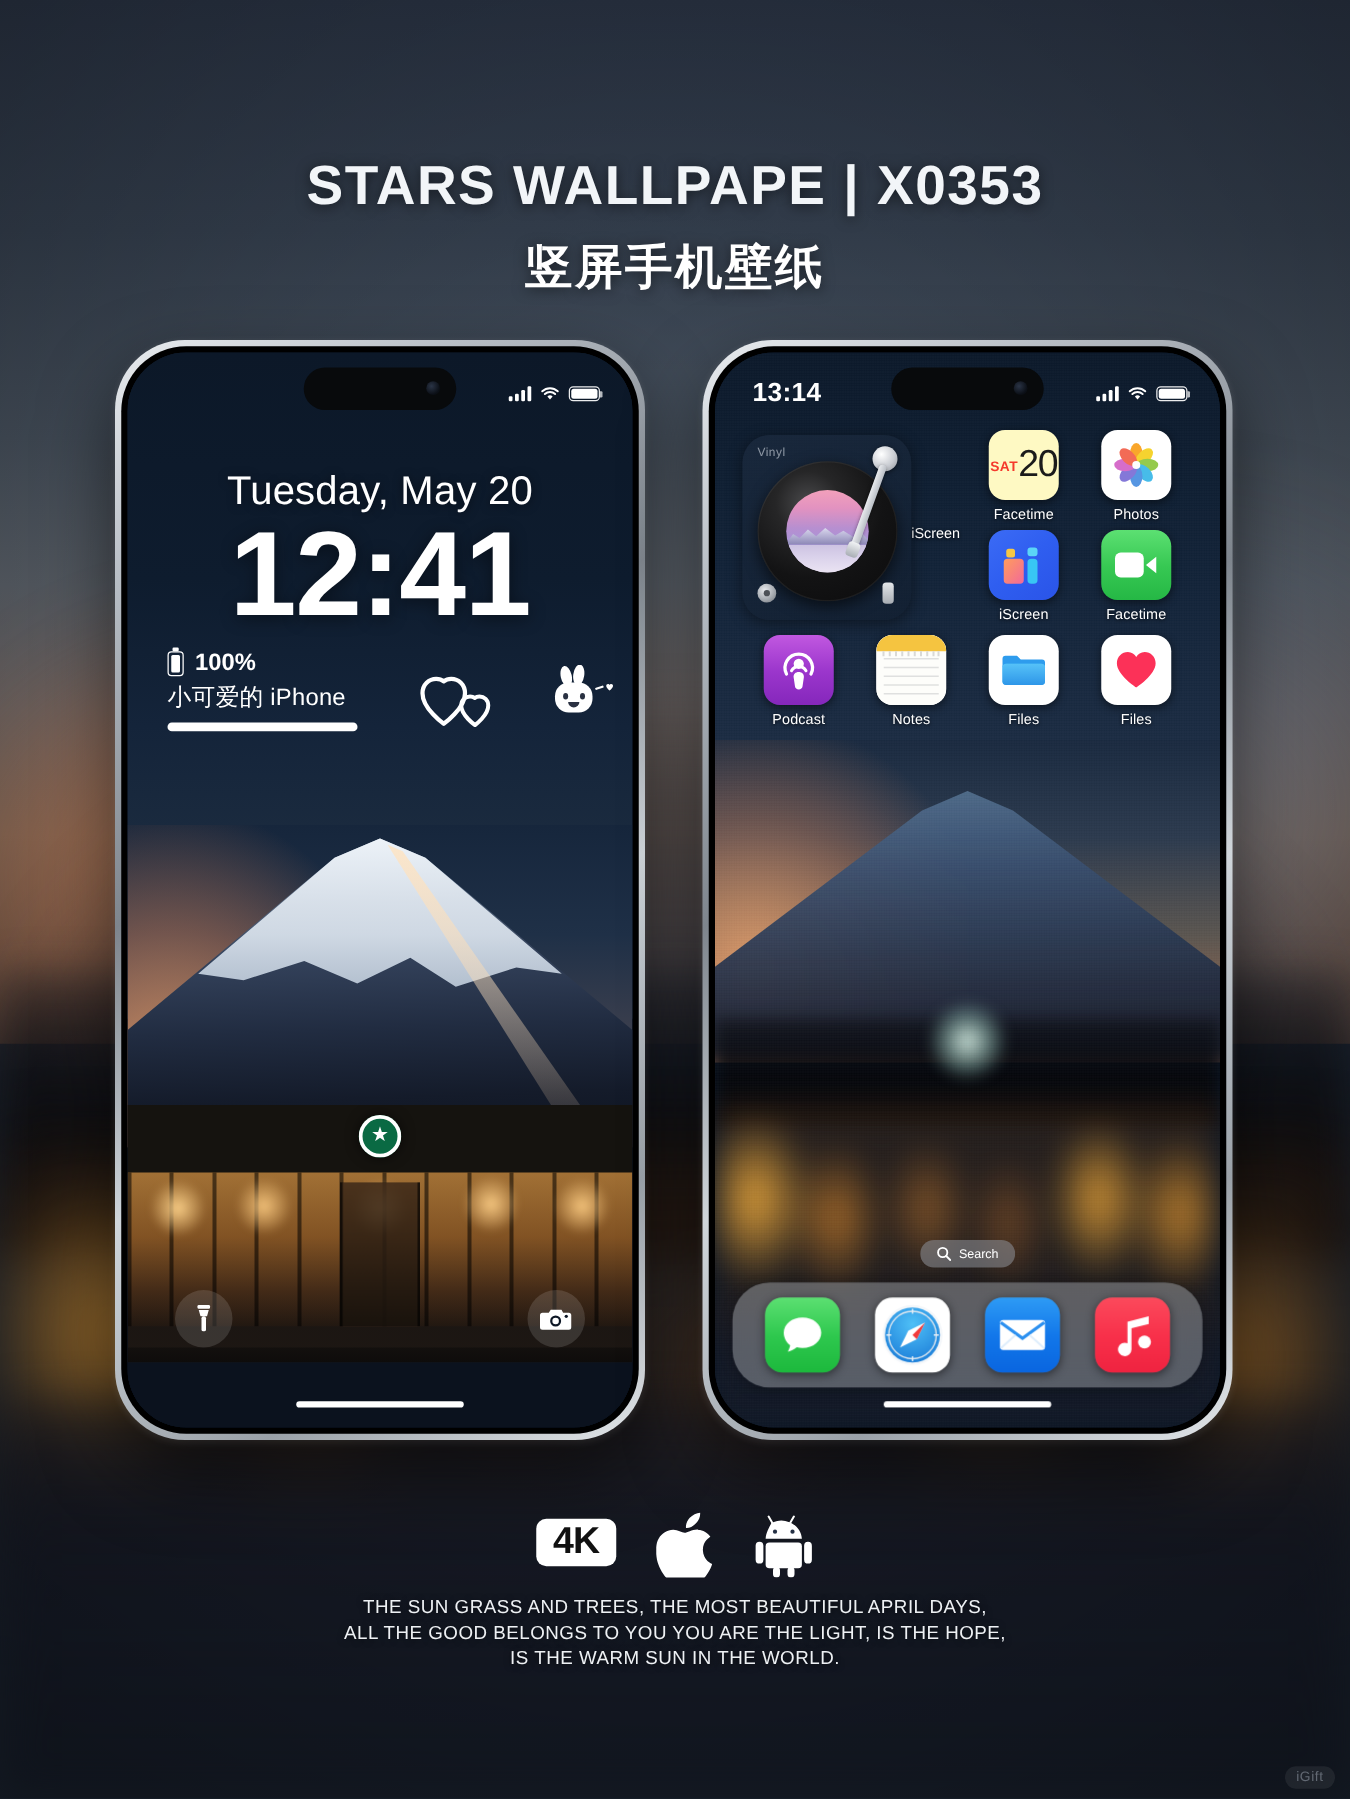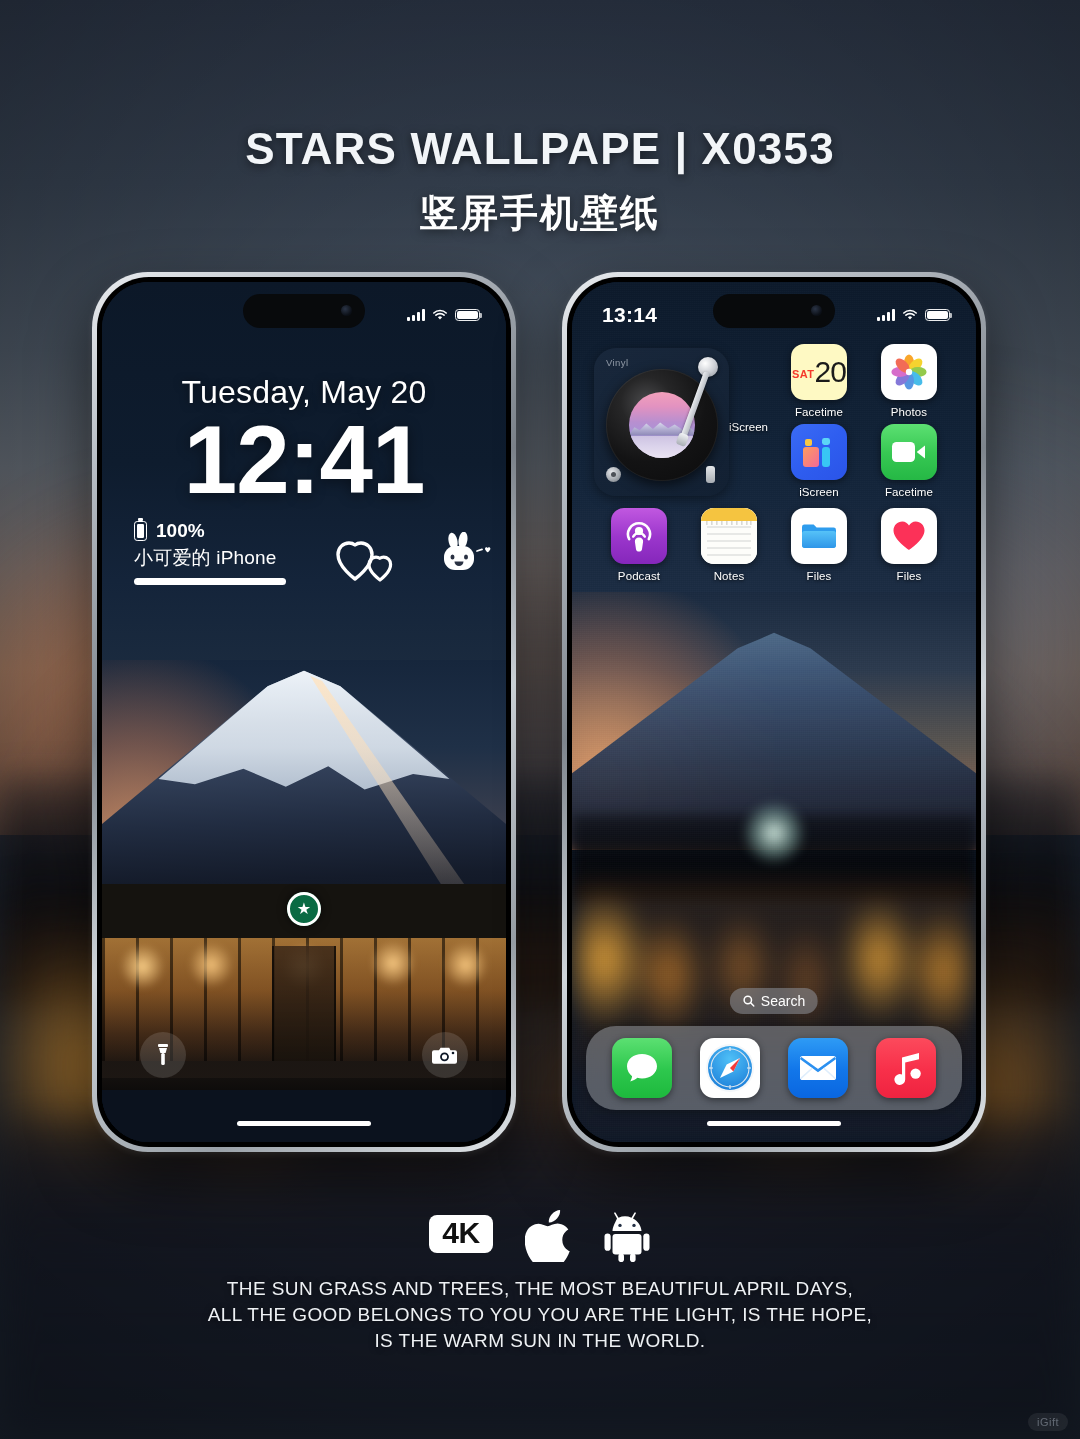--- a/index.html
+++ b/index.html
@@ -325,21 +325,21 @@
   .ic-health { background:#fff; }
   .ic-msg { background:linear-gradient(180deg,#5ce072 0%,#2ec84e 52%,#1db93d 100%); }
   .ic-safari { background:#fff; }
   .ic-mail { background:linear-gradient(180deg,#2e9bf5 0%,#1277ea 52%,#0a66e0 100%); }
   .ic-music { background:linear-gradient(180deg,#fc4a5c 0%,#f8304a 52%,#ef2340 100%); }
 
   .search-pill {
     position:absolute; left:50%; bottom:128px; transform:translateX(-50%);
     display:flex; align-items:center; gap:6px; z-index:5;
     padding:5px 13px; border-radius:14px; background:rgba(150,155,165,.50);
-    backdrop-filter:blur(6px); color:#fff; font-size:14px;
+    backdrop-filter:blur(6px); color:#fff; font-size:10px;
   }
   .dock {
     position:absolute; left:14px; right:14px; bottom:32px; height:84px; z-index:5;
     border-radius:30px; background:rgba(190,195,200,.40);
     backdrop-filter:blur(14px);
     display:flex; align-items:center; justify-content:space-around; padding:0 12px;
     box-shadow:0 2px 10px rgba(0,0,0,.25);
   }
   .dock .app-icon { width:60px; height:60px; border-radius:14px; }
 
@@ -347,21 +347,21 @@
   .badges {
     position:absolute; top:1206px; left:0; width:100%; z-index:10;
     display:flex; align-items:center; justify-content:center; gap:32px;
   }
   .badge-4k {
     background:#fff; color:#111; font-size:30px; font-weight:bold; letter-spacing:-.5px;
     padding:3px 13px 5px; border-radius:8px; line-height:1.02;
   }
   .caption {
     position:absolute; top:1276px; left:0; width:100%; z-index:10; text-align:center;
-    color:#eef1f4; font-size:19px; line-height:1.38; letter-spacing:.4px;
+    color:#eef1f4; font-size:15px; line-height:1.38; letter-spacing:.4px;
     text-shadow:0 1px 6px rgba(0,0,0,.6);
   }
   .watermark {
     position:absolute; right:12px; bottom:8px; z-index:12;
     padding:3px 9px; border-radius:9px; background:rgba(255,255,255,.07);
     color:rgba(190,200,214,.42); font-size:11px; letter-spacing:.5px;
   }
 </style>
 </head>
 <body>

